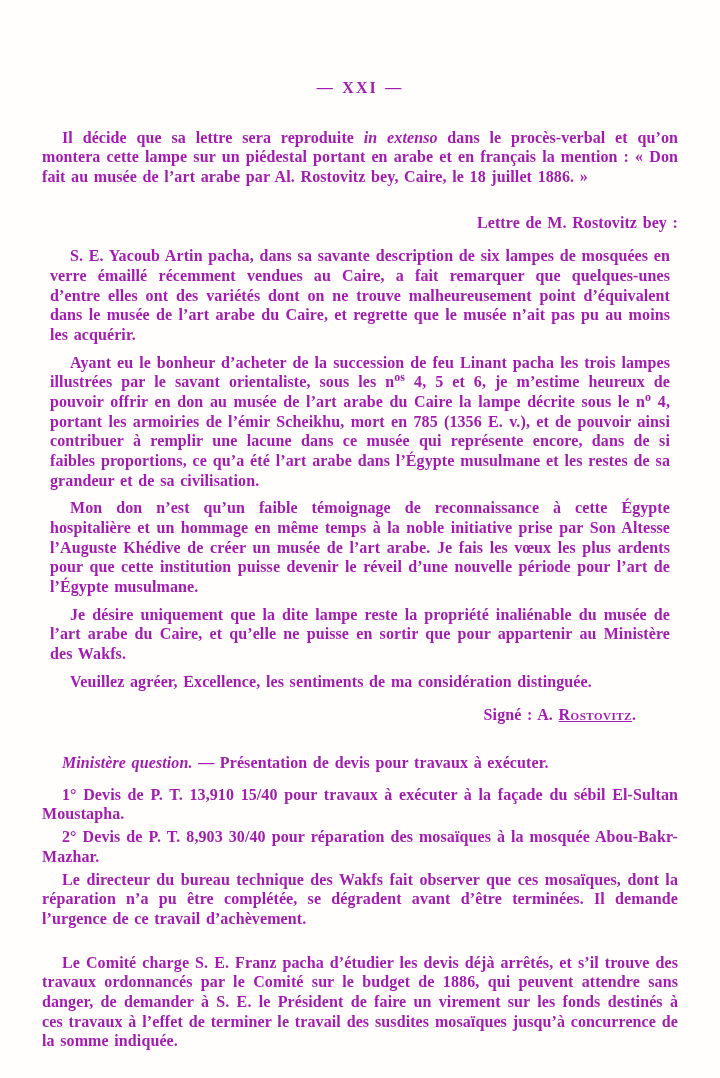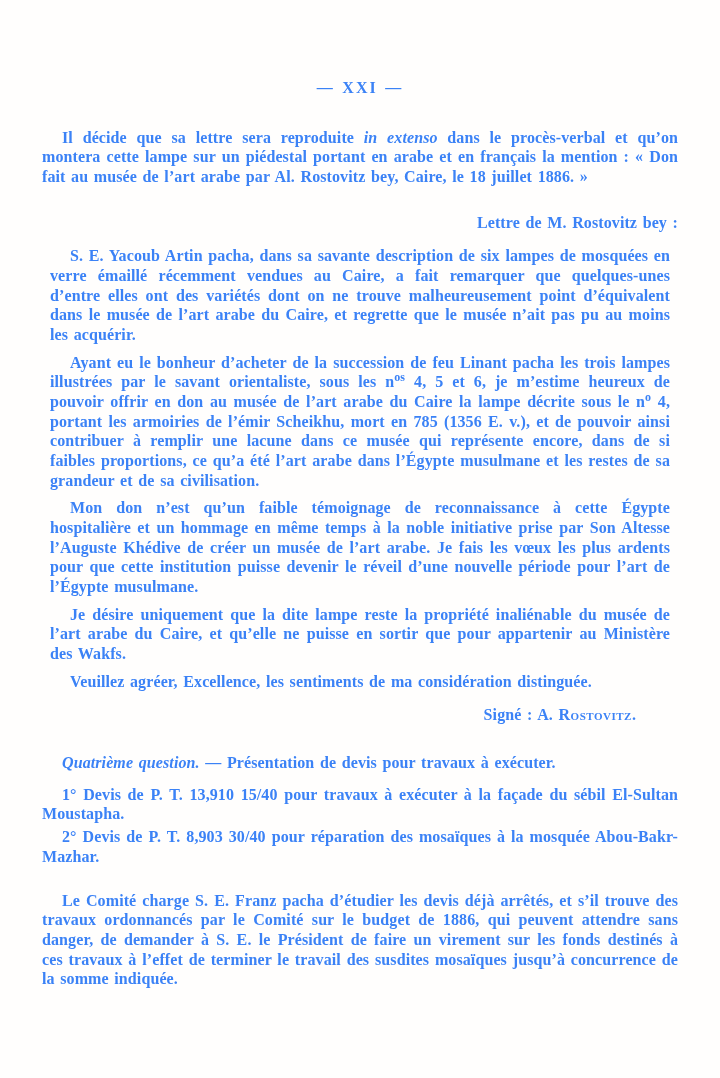--- a/index.html
+++ b/index.html
@@ -3,21 +3,21 @@
 <meta charset="utf-8">
 <style>
   * { margin: 0; padding: 0; box-sizing: border-box; }
   html, body { width: 720px; height: 1078px; background: #ffffff; overflow: hidden; }
   .sheet {
     width: 720px; height: 1078px;
     background: #fffefd;
     padding: 78px 42px 0 42px;
     font-family: "Liberation Serif", "DejaVu Serif", serif;
     font-weight: bold;
-    color: #3b82f6;
+    color: #a21caf;
     font-size: 16px;
     line-height: 1.23;
     letter-spacing: 0.1px;
     word-spacing: 1.5px;
   }
   .page-number {
     text-align: center;
     letter-spacing: 2px;
     margin-bottom: 30px;
     font-size: 16px;
@@ -27,21 +27,21 @@
     text-indent: 20px;
   }
   .intro { margin-bottom: 26px; }
   .salutation { margin-bottom: 14px; text-align: right; }
   .letter-para { margin: 8px; }
   .signature {
     text-align: right;
     padding-right: 42px;
     margin-top: 14px;
   }
-  .smallcaps { font-variant: small-caps; letter-spacing: 0.5px; }
+  .smallcaps { font-variant: small-caps; letter-spacing: 0.5px; text-decoration: underline; }
   .q4-title {
     margin-top: 28px;
     margin-bottom: 12px;
     text-indent: 20px;
     text-align: left;
   }
   .devis { margin-top: 3px; }
   .final-para { margin-top: 24px; }
   sup { font-size: 12px; line-height: 0; vertical-align: super; }
   i { font-style: italic; }
@@ -62,23 +62,24 @@
   <p class="para letter-para"><span>Ayant eu le bonheur d’acheter de la succession de feu Linant pacha les trois lampes illustrées par le savant orientaliste, sous les n</span><sup>os</sup><span> 4, 5 et 6, je m’estime heureux de pouvoir offrir en don au musée de l’art arabe du Caire la lampe décrite sous le n</span><sup>o</sup><span> 4, portant les armoiries de l’émir Scheikhu, mort en 785 (1356 E. v.), et de pouvoir ainsi contribuer à remplir une lacune dans ce musée qui représente encore, dans de si faibles proportions, ce qu’a été l’art arabe dans l’Égypte musulmane et les restes de sa grandeur et de sa civilisation.</span></p>
 
   <p class="para letter-para">Mon don n’est qu’un faible témoignage de reconnaissance à cette Égypte hospitalière et un hommage en même temps à la noble initiative prise par Son Altesse l’Auguste Khédive de créer un musée de l’art arabe. Je fais les vœux les plus ardents pour que cette institution puisse devenir le réveil d’une nouvelle période pour l’art de l’Égypte musulmane.</p>
 
   <p class="para letter-para">Je désire uniquement que la dite lampe reste la propriété inaliénable du musée de l’art arabe du Caire, et qu’elle ne puisse en sortir que pour appartenir au Ministère des Wakfs.</p>
 
   <p class="para letter-para">Veuillez agréer, Excellence, les sentiments de ma considération distinguée.</p>
 
   <p class="signature"><span>Signé : A. </span><span class="smallcaps">Rostovitz</span><span>.</span></p>
 
-  <p class="q4-title"><i>Quatrième question.</i><span> — Présentation de devis pour travaux à exécuter.</span></p>
+  <p class="q4-title"><i>Ministère question.</i><span> — Présentation de devis pour travaux à exécuter.</span></p>
 
   <p class="para devis">1° Devis de P. T. 13,910 15/40 pour travaux à exécuter à la façade du sébil El-Sultan Moustapha.</p>
 
 
   <p class="para devis">2° Devis de P. T. 8,903 30/40 pour réparation des mosaïques à la mosquée Abou-Bakr-Mazhar.</p>
 
+  <p class="para devis">Le directeur du bureau technique des Wakfs fait observer que ces mosaïques, dont la réparation n’a pu être complétée, se dégradent avant d’être terminées. Il demande l’urgence de ce travail d’achèvement.</p>
 
   <p class="para final-para">Le Comité charge S. E. Franz pacha d’étudier les devis déjà arrêtés, et s’il trouve des travaux ordonnancés par le Comité sur le budget de 1886, qui peuvent attendre sans danger, de demander à S. E. le Président de faire un virement sur les fonds destinés à ces travaux à l’effet de terminer le travail des susdites mosaïques jusqu’à concurrence de la somme indiquée.</p>
 
 </div>
 
 </body></html>

